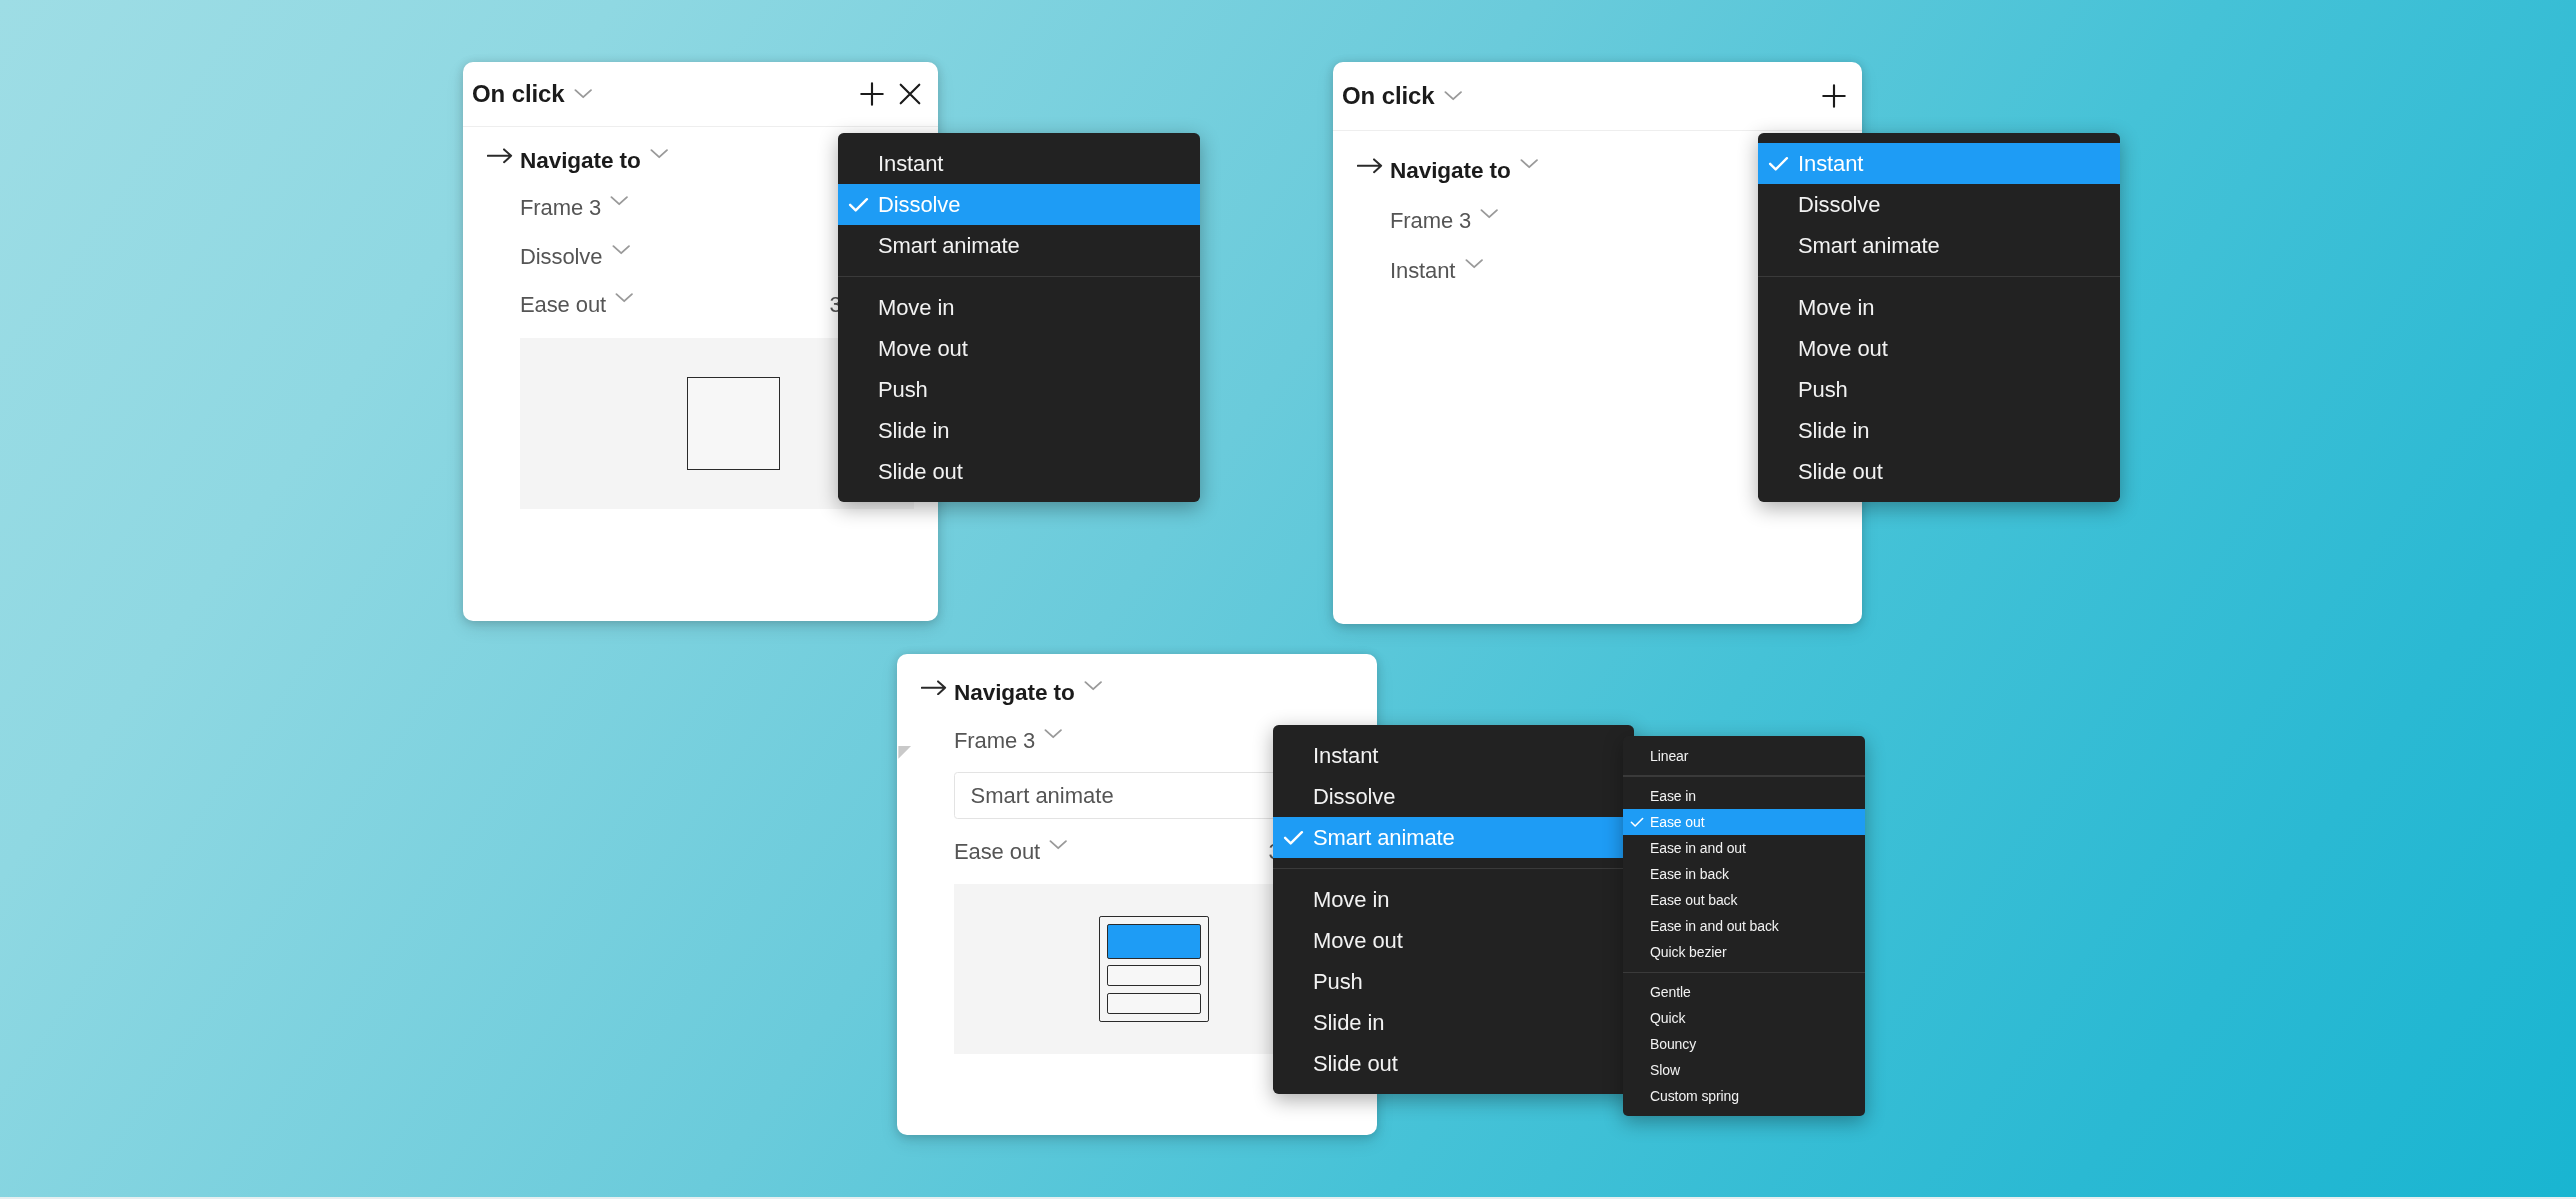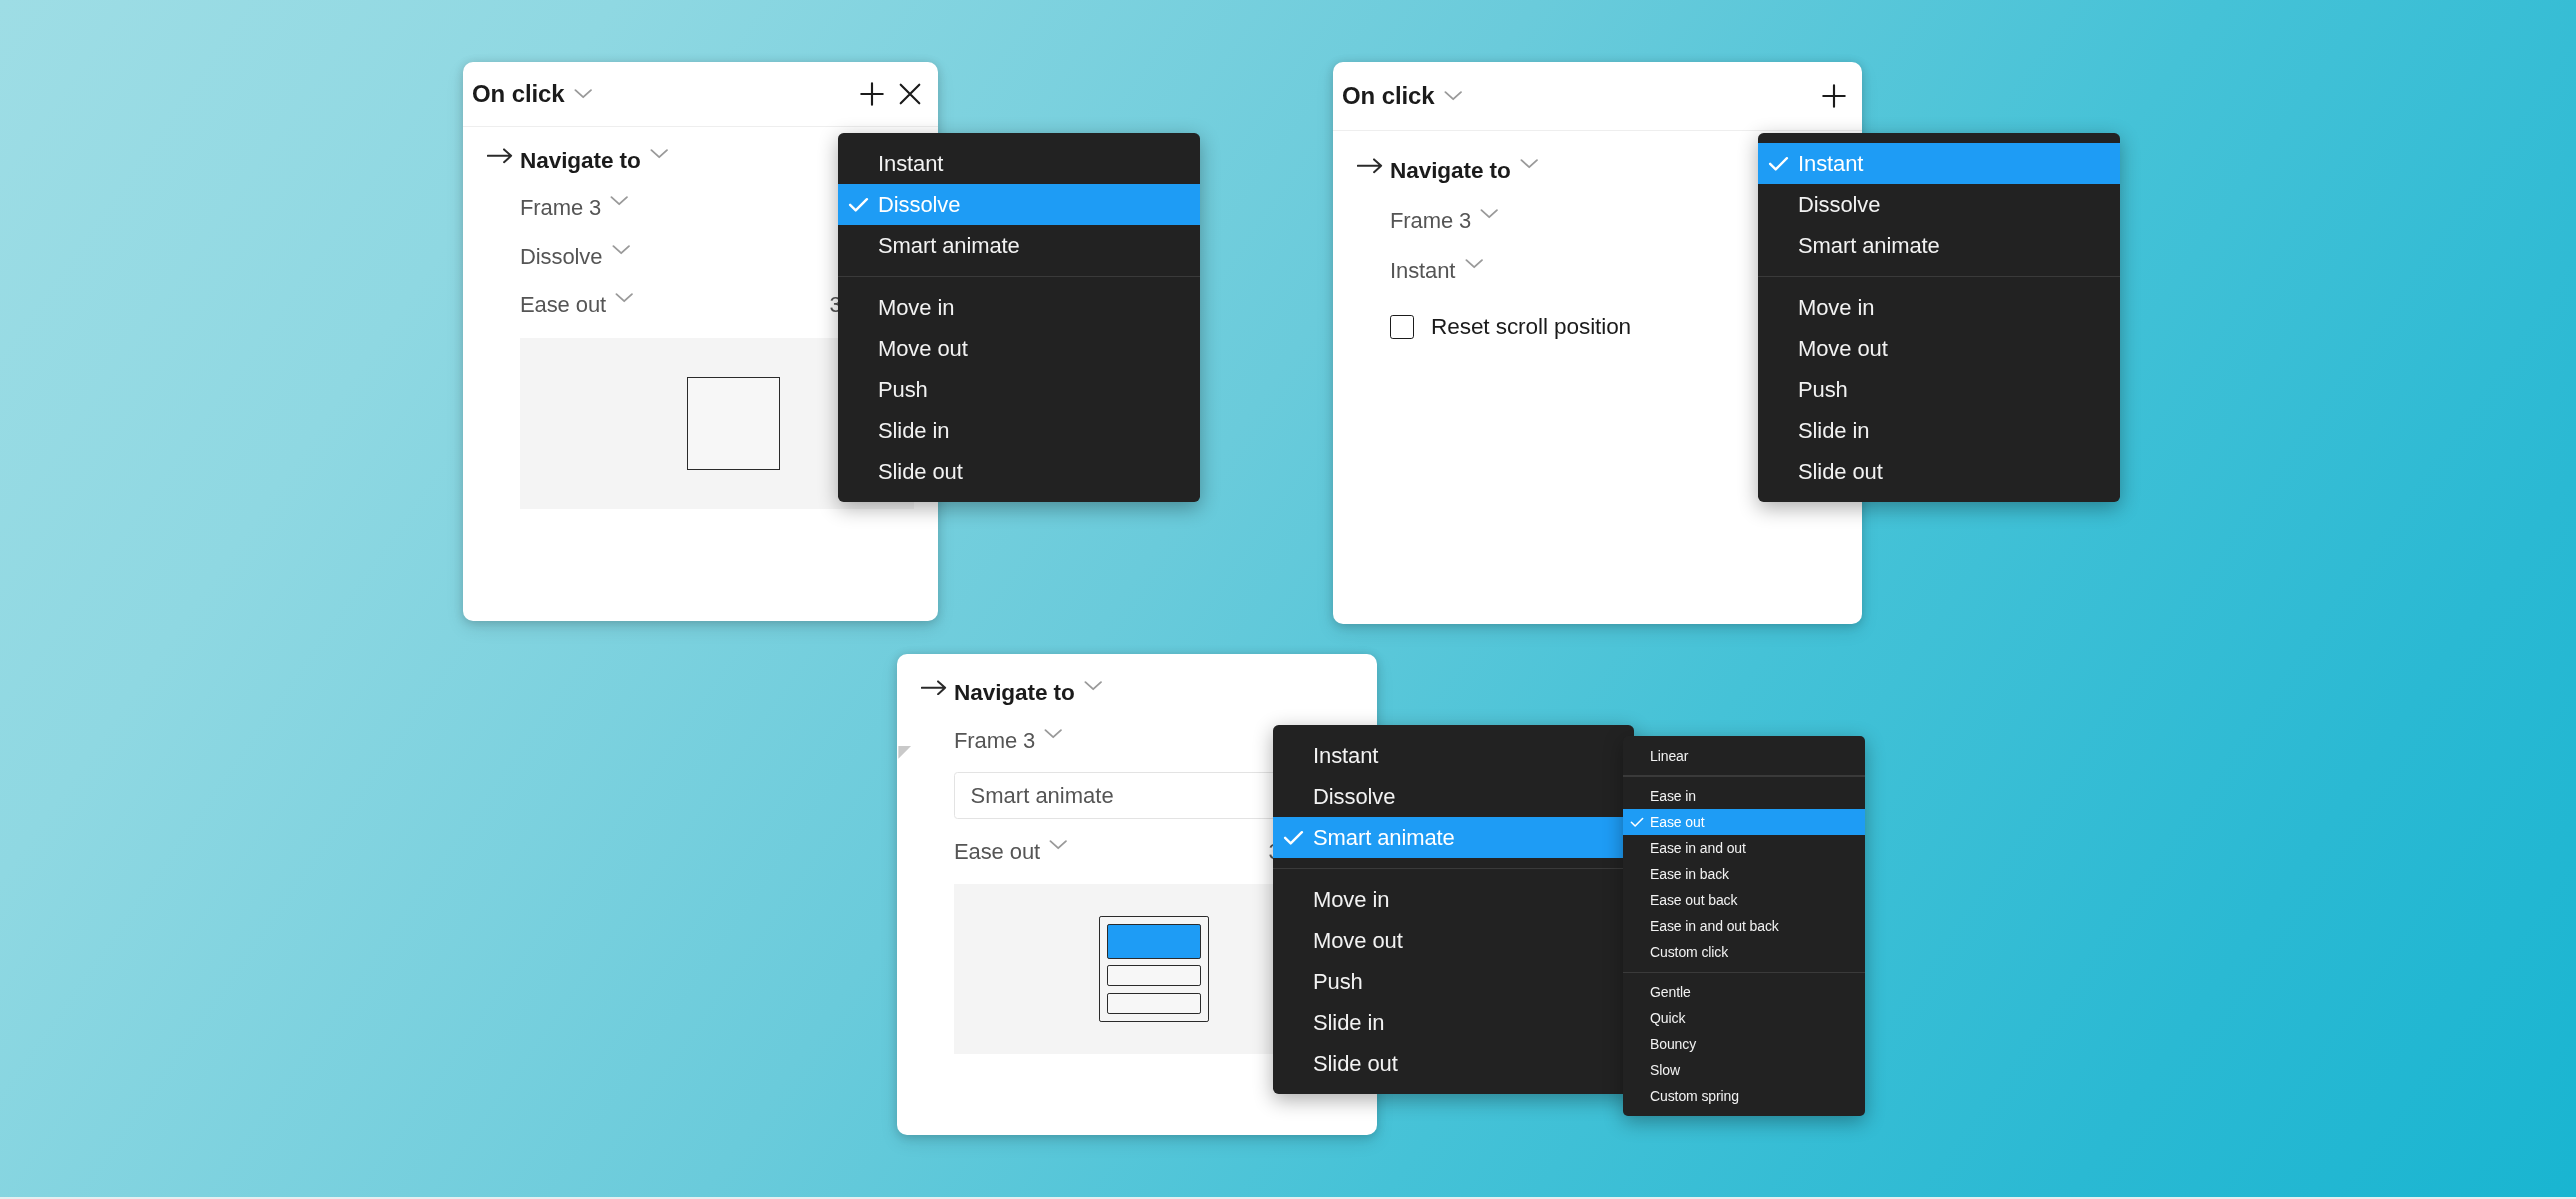--- a/index.html
+++ b/index.html
@@ -314,24 +314,20 @@
       </span>
     </div>
     <div class="row indent" style="margin-bottom:30px;">
       <span class="field">Instant</span>
       <span class="caret">
         <svg width="18.4" height="11.3" viewBox="0 0 26 16">
             <path d="M2 3 L13 13 L24 3" stroke="#9a9a9a" stroke-width="2.6" fill="none" stroke-linecap="round" stroke-linejoin="round"></path>
           </svg>
       </span>
     </div>
-    <div class="row indent checkbox-row">
-      <span class="checkbox"></span>
-      <span class="checkbox-label">Reset scroll position</span>
-    </div>
   </div>
 </div>
 
 <div class="panel" id="panel3" style="left:897px; top:654px; width:480px; height:481px;">
   <div class="drag-handle" style="left:1.4px; top:92px;"></div>
   <div class="panel-body" style="padding-top:25.5px;">
     <div class="row" style="margin-bottom:22.6px;">
       <span class="arrow-icon">
         <svg width="27" height="15.6" viewBox="0 0 38 22">
             <path d="M1 11 L34 11 M24 2 L34 11 L24 20" stroke="#2a2a2a" stroke-width="2.8" fill="none" stroke-linecap="round" stroke-linejoin="round"></path>
@@ -635,21 +631,21 @@
         </svg>
     </span>
     <span>Ease in and out back</span>
   </div>
   <div class="menu-item">
     <span class="tick">
       <svg width="14" height="10.6" viewBox="0 0 30 22">
           <path d="M3 11 L11 19 L27 3" stroke="#ffffff" stroke-width="3.4" fill="none" stroke-linecap="round" stroke-linejoin="round"></path>
         </svg>
     </span>
-    <span>Custom click</span>
+    <span>Quick bezier</span>
   </div>
   <div class="menu-sep"></div>
   <div class="menu-item">
     <span class="tick">
       <svg width="14" height="10.6" viewBox="0 0 30 22">
           <path d="M3 11 L11 19 L27 3" stroke="#ffffff" stroke-width="3.4" fill="none" stroke-linecap="round" stroke-linejoin="round"></path>
         </svg>
     </span>
     <span>Gentle</span>
   </div>

